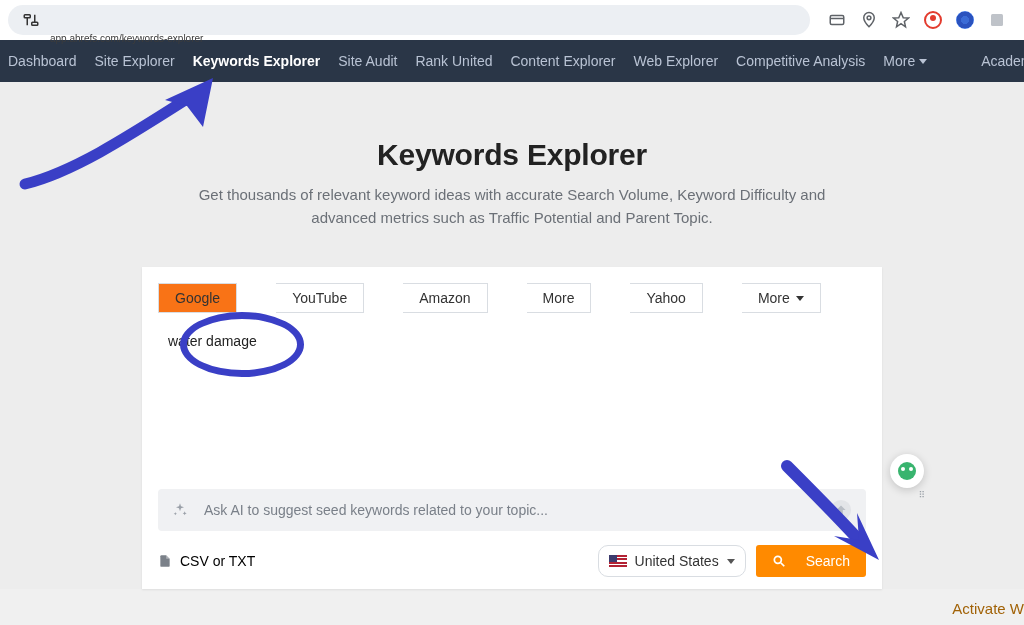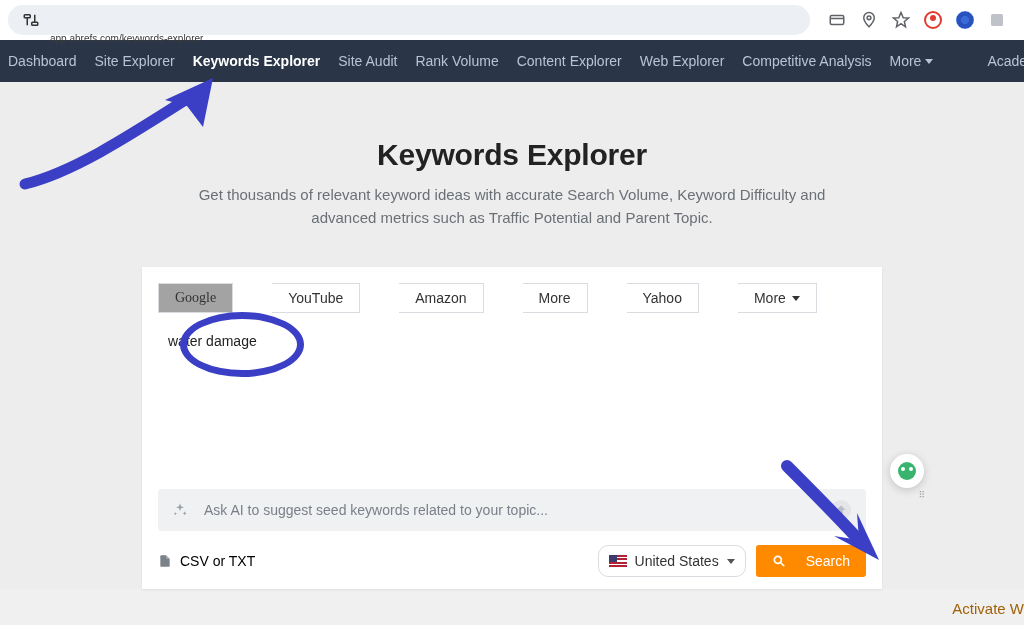--- a/index.html
+++ b/index.html
@@ -30,21 +30,21 @@
   
   .page { background: #ededed; padding-top: 56px; text-align: center; }
   .title { font-size: 30px; font-weight: 700; color: #222; letter-spacing: -0.2px; }
   .subtitle { max-width: 680px; margin: 12px auto 0; color: #6b7077; font-size: 15px; line-height: 1.5; }
 
   .card { width: 740px; background: #fff; margin: 38px auto 0; padding: 16px 16px 12px 16px; box-shadow: 0 1px 2px rgba(0,0,0,0.08); text-align: left; position: relative; }
 
   .engine-tabs { display: flex; gap: 0; }
   .engine-tab { border: 1px solid #d9dde2; padding: 6px 16px; font-size: 14px; color: #333; background:#fff; cursor:pointer; }
   .engine-tab + .engine-tab { border-left: none; margin-left: 39px; }
-  .engine-tab.active { background: #a3a3a3; font-family: Liberation Serif, serif; }
+  .engine-tab.active { background: #f97316; }
   .engine-tab.more { display:flex; align-items:center; gap:6px; }
 
   .query-area { border: none; min-height: 170px; padding: 18px 6px 6px 6px; font-size: 14px; color: #222; }
   .query-text { display:inline-block; padding:2px 4px; }
 
   .ai-row { margin-top: 6px; background: #f0f1f3; border-radius: 4px; display:flex; align-items:center; padding: 10px 14px; gap:16px; color:#7a8089; font-size:14px; }
   .ai-row .sparkle { width:16px; height:16px; color:#9aa0a8; }
   .ai-row .send { margin-left:auto; width:22px; height:22px; color:#b9bec5; }
 
   .bottom-row { display:flex; align-items:center; gap:10px; margin-top:14px; }
@@ -115,21 +115,21 @@
         </svg>
       </span>
   </div>
 </div>
 
 <div class="topnav">
   <span class="nav-item">Dashboard</span>
   <span class="nav-item">Site Explorer</span>
   <span class="nav-item active">Keywords Explorer</span>
   <span class="nav-item">Site Audit</span>
-  <span class="nav-item">Rank Volume</span>
+  <span class="nav-item">Rank United</span>
   <span class="nav-item">Content Explorer</span>
   <span class="nav-item">Web Explorer</span>
   <span class="nav-item">Competitive Analysis</span>
   <span class="nav-item more">
       <span>More</span>
       <span class="caret-down"></span>
     </span>
   <span class="spacer"></span>
   <span class="sep"></span>
   <span class="nav-item academy">

